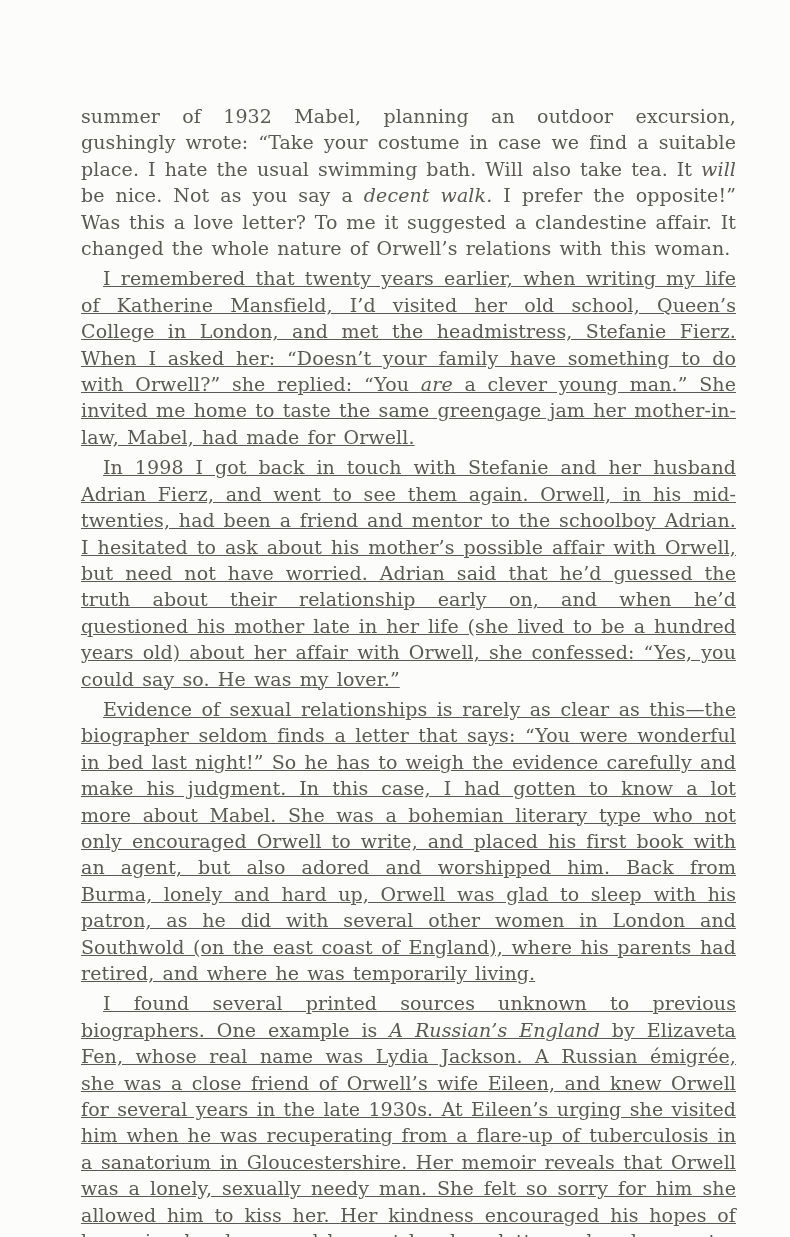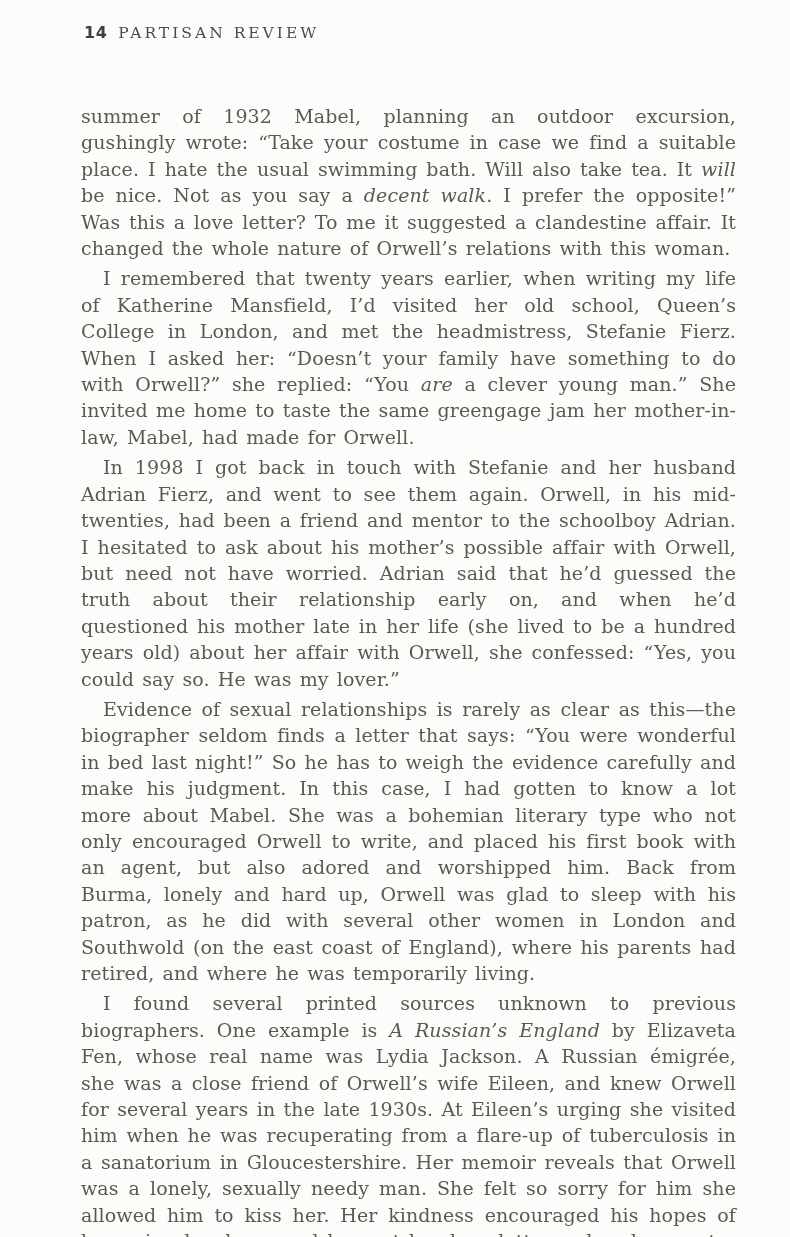--- a/index.html
+++ b/index.html
@@ -53,33 +53,30 @@
     text-align: justify;
     color: #5a5953;
   }
   .para {
     margin: 4px;
     padding: 0;
     text-indent: 0;
   }
   .para.indent {
     text-indent: 22px;
+    text-decoration: underline;
   }
   .para i {
     font-style: italic;
   }
 </style>
 </head>
 <body style="background: rgb(252, 252, 250);">
 
 <div class="page">
-  <div class="page-header">
-    <span class="page-num">14</span>
-    <span class="journal-title">PARTISAN REVIEW</span>
-  </div>
   <div class="body-text" id="text-block" style="color: rgb(90, 89, 83);">
       <p class="para"><span>summer of 1932 Mabel, planning an outdoor excursion, gushingly wrote: “Take your costume in case we find a suitable place. I hate the usual swimming bath. Will also take tea. It </span><i>will</i><span> be nice. Not as you say a </span><i>decent walk</i><span>. I prefer the opposite!” Was this a love letter? To me it suggested a clandestine affair. It changed the whole nature of Orwell’s relations with this woman.</span></p>
       <p class="para indent"><span>I remembered that twenty years earlier, when writing my life of Katherine Mansfield, I’d visited her old school, Queen’s College in London, and met the headmistress, Stefanie Fierz. When I asked her: “Doesn’t your family have something to do with Orwell?” she replied: “You </span><i>are</i><span> a clever young man.” She invited me home to taste the same greengage jam her mother-in-law, Mabel, had made for Orwell.</span></p>
       <p class="para indent"><span>In 1998 I got back in touch with Stefanie and her husband Adrian Fierz, and went to see them again. Orwell, in his mid-twenties, had been a friend and mentor to the schoolboy Adrian. I hesitated to ask about his mother’s possible affair with Orwell, but need not have worried. Adrian said that he’d guessed the truth about their relationship early on, and when he’d questioned his mother late in her life (she lived to be a hundred years old) about her affair with Orwell, she confessed: “Yes, you could say so. He was my lover.”</span></p>
       <p class="para indent"><span>Evidence of sexual relationships is rarely as clear as this—the biographer seldom finds a letter that says: “You were wonderful in bed last night!” So he has to weigh the evidence carefully and make his judgment. In this case, I had gotten to know a lot more about Mabel. She was a bohemian literary type who not only encouraged Orwell to write, and placed his first book with an agent, but also adored and worshipped him. Back from Burma, lonely and hard up, Orwell was glad to sleep with his patron, as he did with several other women in London and Southwold (on the east coast of England), where his parents had retired, and where he was temporarily living.</span></p>
       <p class="para indent"><span>I found several printed sources unknown to previous biographers. One example is </span><i>A Russian’s England</i><span> by Elizaveta Fen, whose real name was Lydia Jackson. A Russian émigrée, she was a close friend of Orwell’s wife Eileen, and knew Orwell for several years in the late 1930s. At Eileen’s urging she visited him when he was recuperating from a flare-up of tuberculosis in a sanatorium in Gloucestershire. Her memoir reveals that Orwell was a lonely, sexually needy man. She felt so sorry for him she allowed him to kiss her. Her kindness encouraged his hopes of becoming her lover and he sent her love letters when he spent a winter in Morocco. When he returned in 1939 he planned to seduce her. Lydia, who loved Eileen and valued her friendship, was mortified</span></p>
     </div>
 </div>
 
 </body></html>

